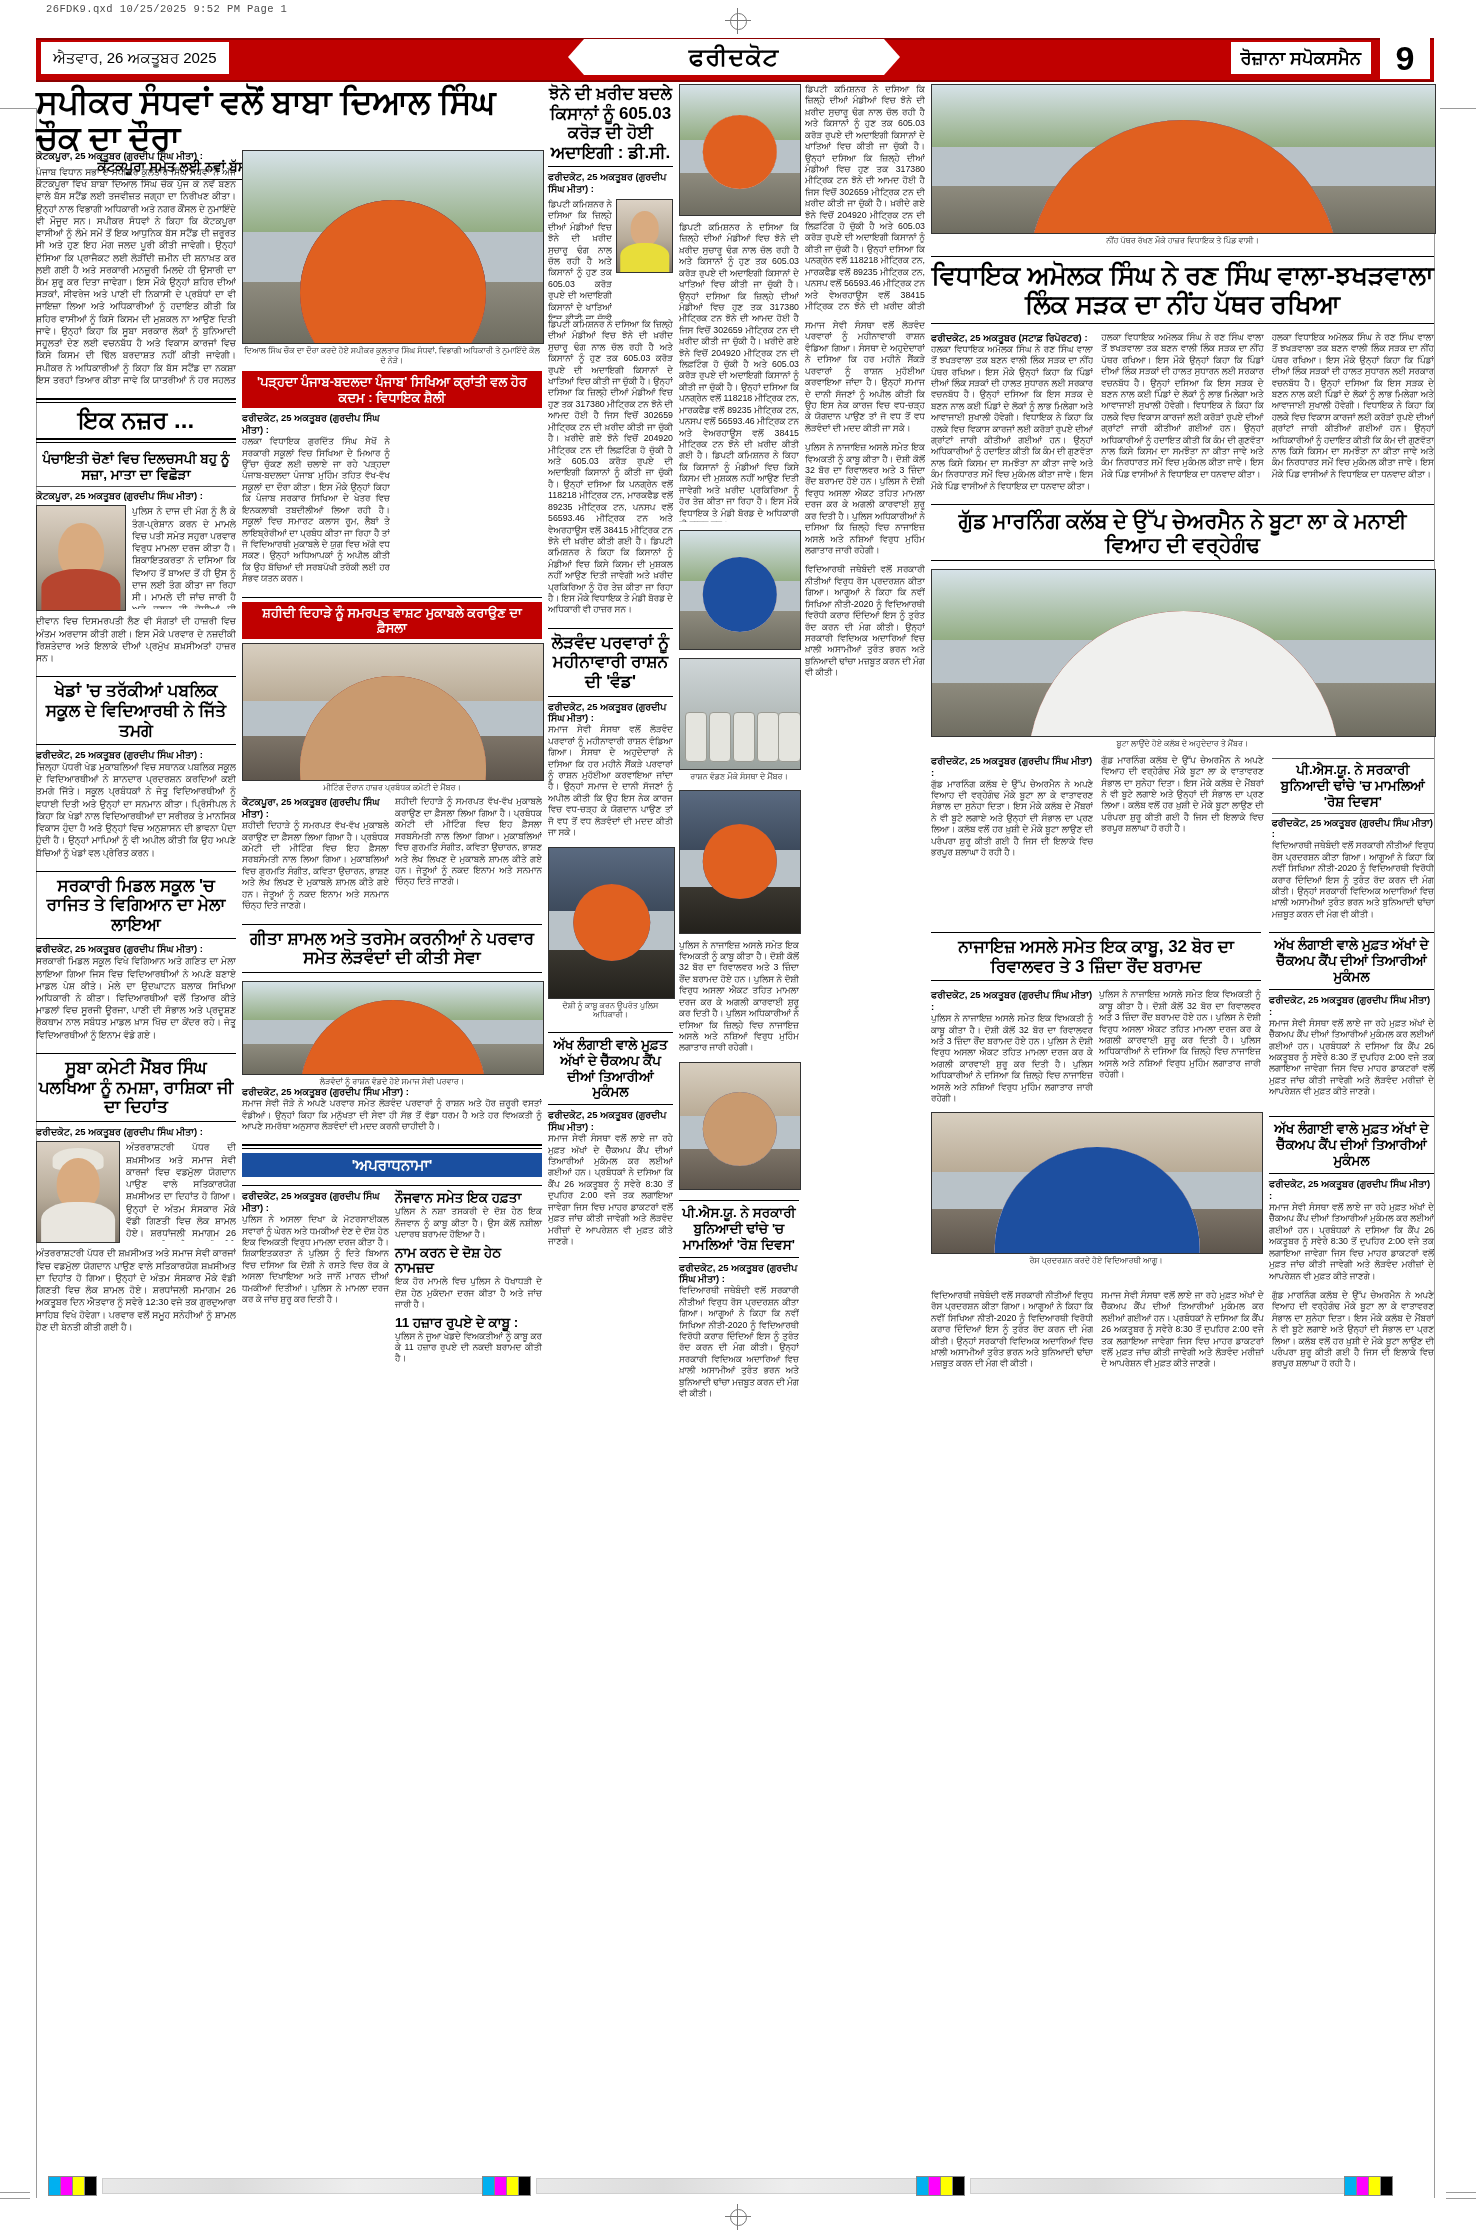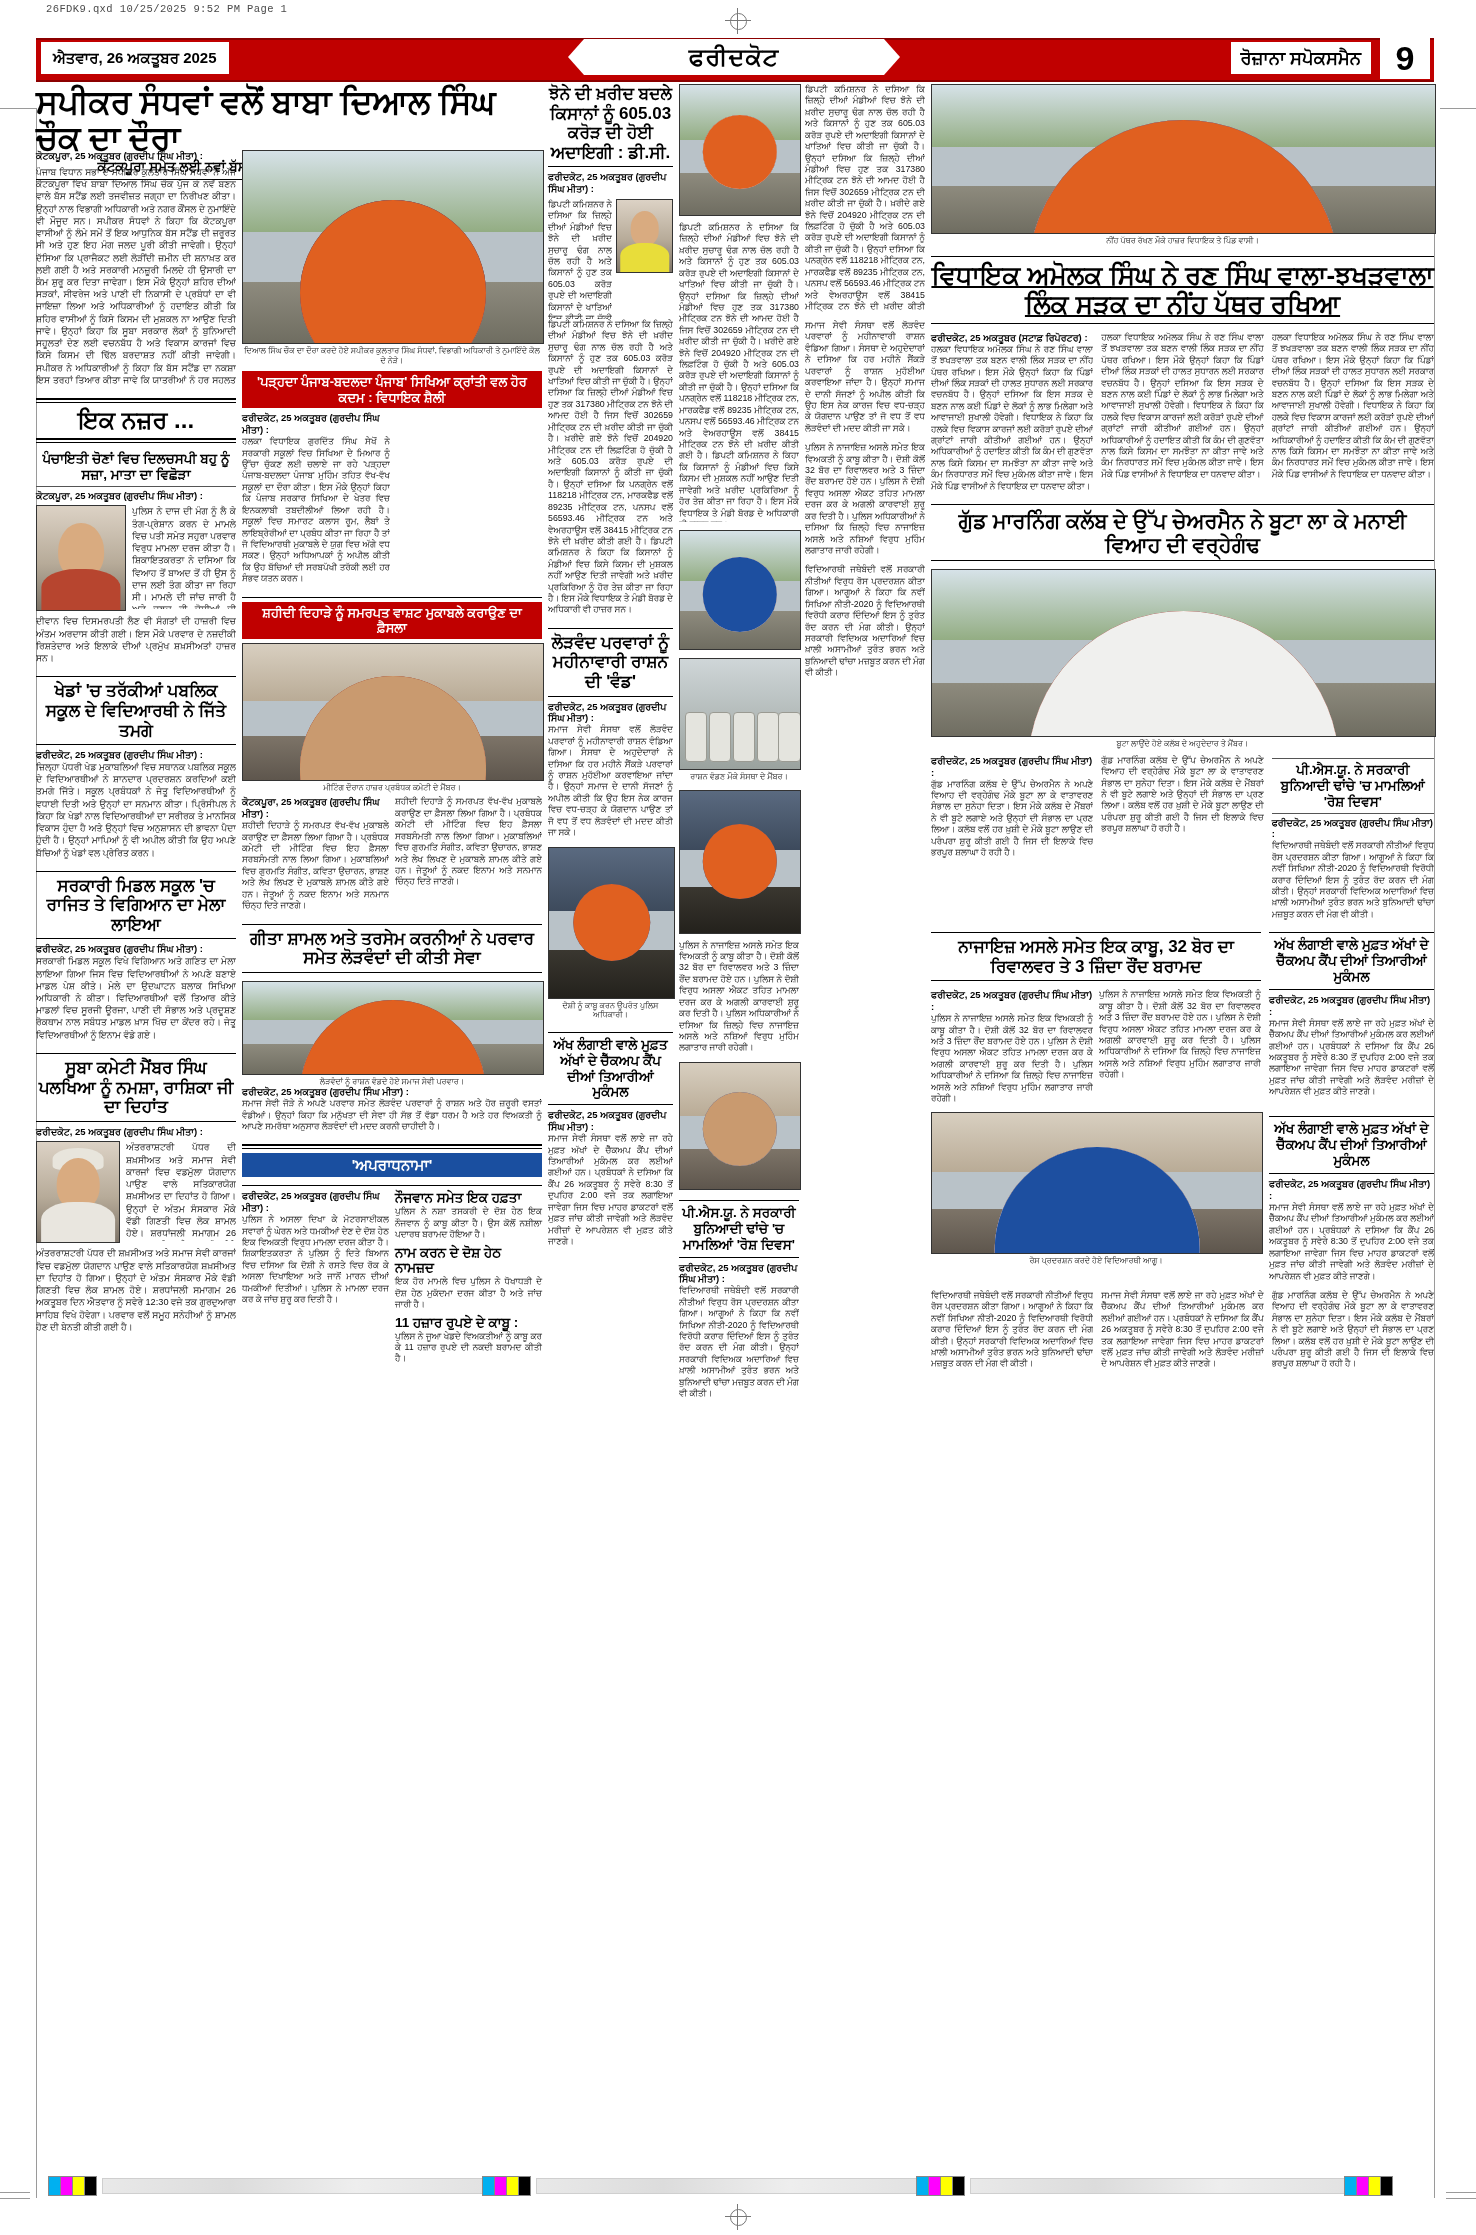--- a/index.html
+++ b/index.html
@@ -72,21 +72,21 @@
   }
   .mh-date {
     position: absolute;
     left: 4px; top: 3px;
     height: 32px;
     padding: 0 12px;
     background: #ffffff;
     border: 1.5px solid #c00000;
     display: flex;
     align-items: center;
-    font-weight: bold;
+    font-weight: normal;
     font-size: 15px;
     color: #000;
     white-space: nowrap;
   }
   .mh-center {
     position: absolute;
     left: 548px; top: 1px;
     width: 300px; height: 36px;
     background: #ffffff;
     display: flex;
@@ -759,21 +759,21 @@
             </div>
           <div class="p w" style="width:7%">
               <div class="head turban-o"></div>
             </div>
         </div>
       </div>
       <div class="caption">ਨੀਂਹ ਪੱਥਰ ਰੱਖਣ ਮੌਕੇ ਹਾਜ਼ਰ ਵਿਧਾਇਕ ਤੇ ਪਿੰਡ ਵਾਸੀ।</div>
 
       <div class="sp6"></div>
       <div class="rule"></div>
-      <div class="hl-lg" style="text-align:center;font-size:26px;text-decoration:underline;">ਵਿਧਾਇਕ ਅਮੋਲਕ ਸਿੰਘ ਨੇ ਰਣ ਸਿੰਘ ਵਾਲਾ-ਝਖੜਵਾਲਾ ਲਿੰਕ ਸੜਕ ਦਾ ਨੀਂਹ ਪੱਥਰ ਰਖਿਆ</div>
+      <div class="hl-lg" style="text-align:center;font-size:26px;">ਵਿਧਾਇਕ ਅਮੋਲਕ ਸਿੰਘ ਨੇ ਰਣ ਸਿੰਘ ਵਾਲਾ-ਝਖੜਵਾਲਾ ਲਿੰਕ ਸੜਕ ਦਾ ਨੀਂਹ ਪੱਥਰ ਰਖਿਆ</div>
       <div class="rule"></div>
       <div class="sp4"></div>
       <div style="display:flex;gap:8px;">
         <div style="flex:1;">
           <div class="byline">ਫਰੀਦਕੋਟ, 25 ਅਕਤੂਬਰ (ਸਟਾਫ਼ ਰਿਪੋਰਟਰ) :</div>
           <div class="bodytext narrow" style="max-height:150px;overflow:hidden;">ਹਲਕਾ ਵਿਧਾਇਕ ਅਮੋਲਕ ਸਿੰਘ ਨੇ ਰਣ ਸਿੰਘ ਵਾਲਾ ਤੋਂ ਝਖੜਵਾਲਾ ਤਕ ਬਣਨ ਵਾਲੀ ਲਿੰਕ ਸੜਕ ਦਾ ਨੀਂਹ ਪੱਥਰ ਰਖਿਆ। ਇਸ ਮੌਕੇ ਉਨ੍ਹਾਂ ਕਿਹਾ ਕਿ ਪਿੰਡਾਂ ਦੀਆਂ ਲਿੰਕ ਸੜਕਾਂ ਦੀ ਹਾਲਤ ਸੁਧਾਰਨ ਲਈ ਸਰਕਾਰ ਵਚਨਬੱਧ ਹੈ। ਉਨ੍ਹਾਂ ਦਸਿਆ ਕਿ ਇਸ ਸੜਕ ਦੇ ਬਣਨ ਨਾਲ ਕਈ ਪਿੰਡਾਂ ਦੇ ਲੋਕਾਂ ਨੂੰ ਲਾਭ ਮਿਲੇਗਾ ਅਤੇ ਆਵਾਜਾਈ ਸੁਖਾਲੀ ਹੋਵੇਗੀ। ਵਿਧਾਇਕ ਨੇ ਕਿਹਾ ਕਿ ਹਲਕੇ ਵਿਚ ਵਿਕਾਸ ਕਾਰਜਾਂ ਲਈ ਕਰੋੜਾਂ ਰੁਪਏ ਦੀਆਂ ਗ੍ਰਾਂਟਾਂ ਜਾਰੀ ਕੀਤੀਆਂ ਗਈਆਂ ਹਨ। ਉਨ੍ਹਾਂ ਅਧਿਕਾਰੀਆਂ ਨੂੰ ਹਦਾਇਤ ਕੀਤੀ ਕਿ ਕੰਮ ਦੀ ਗੁਣਵੱਤਾ ਨਾਲ ਕਿਸੇ ਕਿਸਮ ਦਾ ਸਮਝੌਤਾ ਨਾ ਕੀਤਾ ਜਾਵੇ ਅਤੇ ਕੰਮ ਨਿਰਧਾਰਤ ਸਮੇਂ ਵਿਚ ਮੁਕੰਮਲ ਕੀਤਾ ਜਾਵੇ। ਇਸ ਮੌਕੇ ਪਿੰਡ ਵਾਸੀਆਂ ਨੇ ਵਿਧਾਇਕ ਦਾ ਧਨਵਾਦ ਕੀਤਾ।</div>
         </div>
         <div style="flex:1;">
           <div class="bodytext narrow" style="max-height:168px;overflow:hidden;">ਹਲਕਾ ਵਿਧਾਇਕ ਅਮੋਲਕ ਸਿੰਘ ਨੇ ਰਣ ਸਿੰਘ ਵਾਲਾ ਤੋਂ ਝਖੜਵਾਲਾ ਤਕ ਬਣਨ ਵਾਲੀ ਲਿੰਕ ਸੜਕ ਦਾ ਨੀਂਹ ਪੱਥਰ ਰਖਿਆ। ਇਸ ਮੌਕੇ ਉਨ੍ਹਾਂ ਕਿਹਾ ਕਿ ਪਿੰਡਾਂ ਦੀਆਂ ਲਿੰਕ ਸੜਕਾਂ ਦੀ ਹਾਲਤ ਸੁਧਾਰਨ ਲਈ ਸਰਕਾਰ ਵਚਨਬੱਧ ਹੈ। ਉਨ੍ਹਾਂ ਦਸਿਆ ਕਿ ਇਸ ਸੜਕ ਦੇ ਬਣਨ ਨਾਲ ਕਈ ਪਿੰਡਾਂ ਦੇ ਲੋਕਾਂ ਨੂੰ ਲਾਭ ਮਿਲੇਗਾ ਅਤੇ ਆਵਾਜਾਈ ਸੁਖਾਲੀ ਹੋਵੇਗੀ। ਵਿਧਾਇਕ ਨੇ ਕਿਹਾ ਕਿ ਹਲਕੇ ਵਿਚ ਵਿਕਾਸ ਕਾਰਜਾਂ ਲਈ ਕਰੋੜਾਂ ਰੁਪਏ ਦੀਆਂ ਗ੍ਰਾਂਟਾਂ ਜਾਰੀ ਕੀਤੀਆਂ ਗਈਆਂ ਹਨ। ਉਨ੍ਹਾਂ ਅਧਿਕਾਰੀਆਂ ਨੂੰ ਹਦਾਇਤ ਕੀਤੀ ਕਿ ਕੰਮ ਦੀ ਗੁਣਵੱਤਾ ਨਾਲ ਕਿਸੇ ਕਿਸਮ ਦਾ ਸਮਝੌਤਾ ਨਾ ਕੀਤਾ ਜਾਵੇ ਅਤੇ ਕੰਮ ਨਿਰਧਾਰਤ ਸਮੇਂ ਵਿਚ ਮੁਕੰਮਲ ਕੀਤਾ ਜਾਵੇ। ਇਸ ਮੌਕੇ ਪਿੰਡ ਵਾਸੀਆਂ ਨੇ ਵਿਧਾਇਕ ਦਾ ਧਨਵਾਦ ਕੀਤਾ।</div>
         </div>

